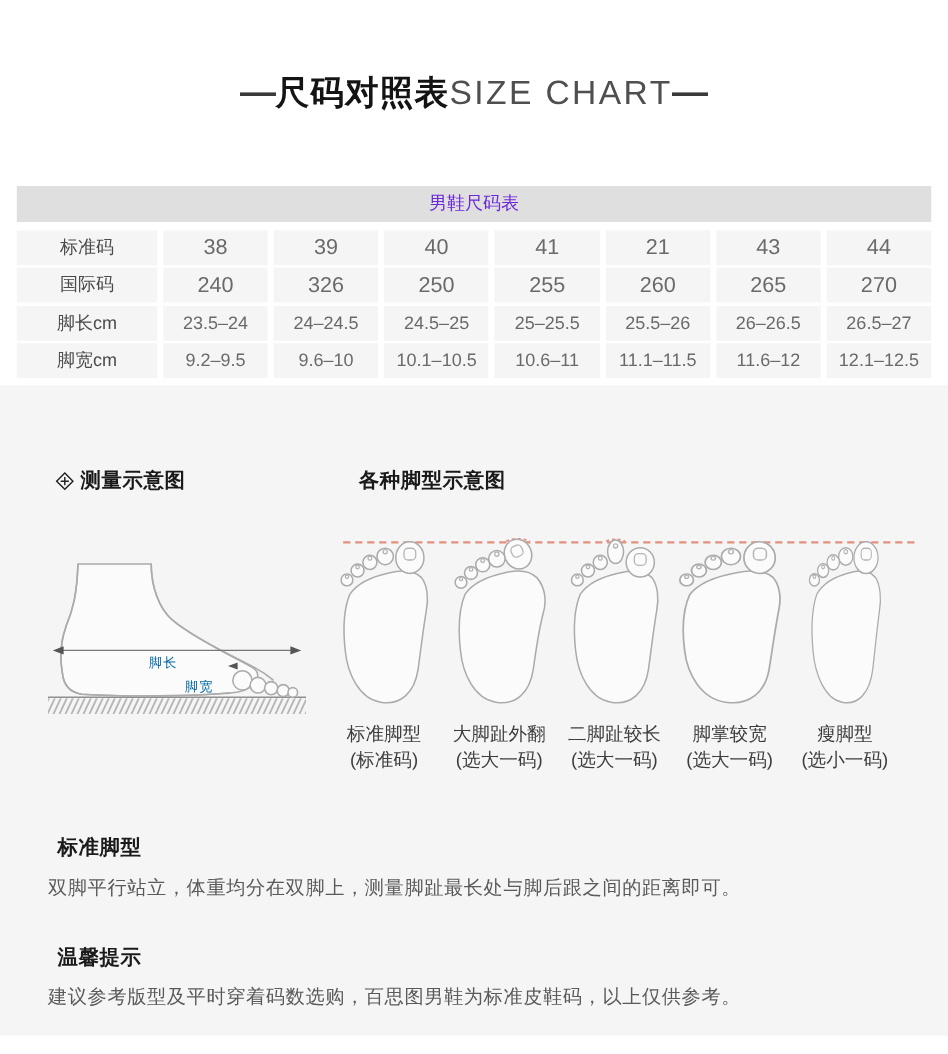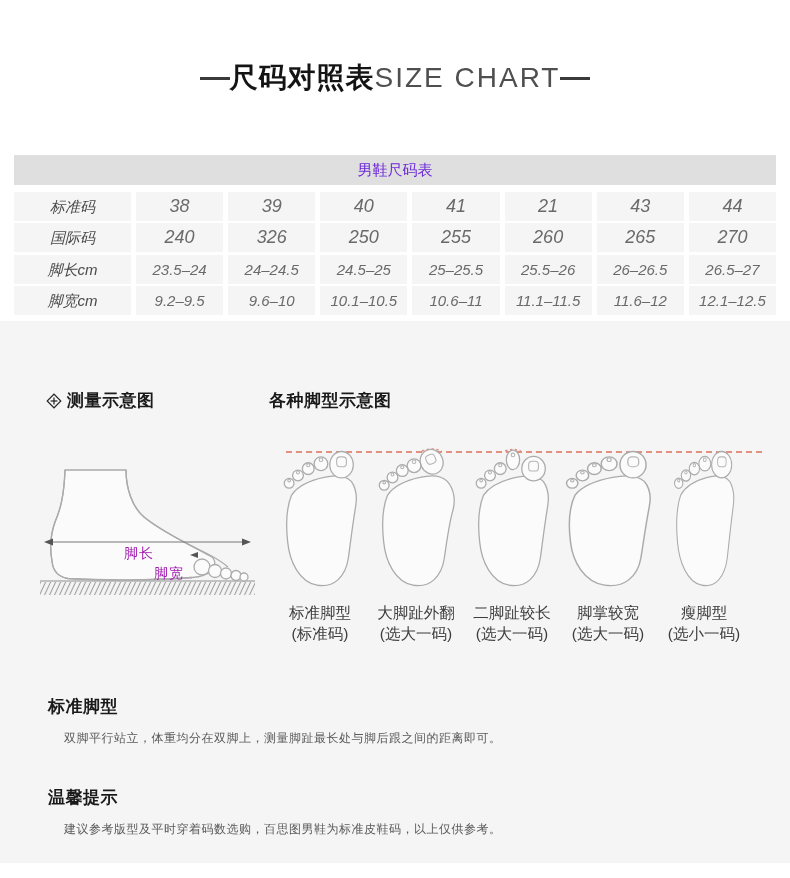--- a/index.html
+++ b/index.html
@@ -17,63 +17,63 @@
   }
   .title-dash { width:30px; height:3px; background:#3a3a3a; }
   .title-zh { font-size:28px; font-weight:bold; color:#141414; letter-spacing:1px; }
   .title-en { font-size:28px; font-weight:normal; color:#4f4f4f; letter-spacing:2px; }
   
   .size-table { margin:59px 14px 0 14px; width:762px; }
   .table-header {
     height:30px; line-height:30px; background:#dfdfe0; text-align:center;
     font-size:15px; color:#6d28d9; margin-bottom:7px;
   }
-  .trow { display:flex; gap:5px; margin-bottom:2px;font-style:italic; }
+  .trow { display:flex; gap:5px; margin-bottom:2px; }
   .trow.gap-top { margin-top:3px; }
   .cell {
     background:#f5f5f6; height:29px; line-height:29px; text-align:center;
     font-size:15px; color:#6a6a6a; flex:1 1 0; overflow:hidden; white-space:nowrap;
   }
   .cell.label { flex:0 0 117px; color:#4a4a4a; }
   .trow.big .cell:not(.label) { font-size:18px; }
   
   .panel {
     position:absolute; left:0; top:321px; width:790px; height:542px;
     background:#f5f5f6;
   }
   .sec-heading {
     position:absolute; font-size:17px; font-weight:bold; color:#1a1a1a;
     display:flex; align-items:center; gap:5px; letter-spacing:0.5px;
   }
   #measure-heading { left:46px; top:68px; }
-  #types-heading  { left:269px; top:68px; }
+  #types-heading  { left:299px; top:68px; }
   
   .measure-diagram { position:absolute; left:40px; top:139px; width:215px; height:145px; }
   .diagram-label {
-    position:absolute; font-size:14px; color:#a21caf; letter-spacing:1px; white-space:nowrap;
+    position:absolute; font-size:11px; color:#0369a1; letter-spacing:1px; white-space:nowrap;
   }
   #len-label { left:84px; top:85px; }
   #wid-label { left:114px; top:105px; }
   
   .feet-row {
     position:absolute; left:272px; top:127px; width:480px; height:148px;
     display:flex;
   }
   .foot-fig { flex:0 0 96px; display:flex; justify-content:center; }
   .red-line {
     position:absolute; left:286px; top:130px; width:476px; height:0;
     border-top:2px dashed #e2907f;
   }
   .feet-labels {
     position:absolute; left:272px; top:281px; width:480px; display:flex;
   }
   .foot-label { flex:0 0 96px; text-align:center; font-size:15.5px; color:#3d3d3d; line-height:21px; }
   
   .text-heading { position:absolute; left:48px; font-size:17px; font-weight:bold; color:#1a1a1a; letter-spacing:0.5px; }
-  .text-body { position:absolute; left:64px; font-size:12px; color:#5a5a5a; letter-spacing:0.5px; white-space:nowrap;text-align:right; }
+  .text-body { position:absolute; left:40px; font-size:16px; color:#5a5a5a; letter-spacing:0.5px; white-space:nowrap;text-align:right; }
   #method-heading { top:374px; }
   #method-body { top:409px; }
   #tips-heading { top:465px; }
   #tips-body { top:500px; }
   svg .ln { stroke:#ababab; stroke-width:1.3; fill:none; }
   svg .fl { stroke:#ababab; stroke-width:1.3; fill:#fbfbfc; }
   svg .nail { stroke:#b5b5b5; stroke-width:1.1; fill:none; }
 </style>
 </head>
 <body>

